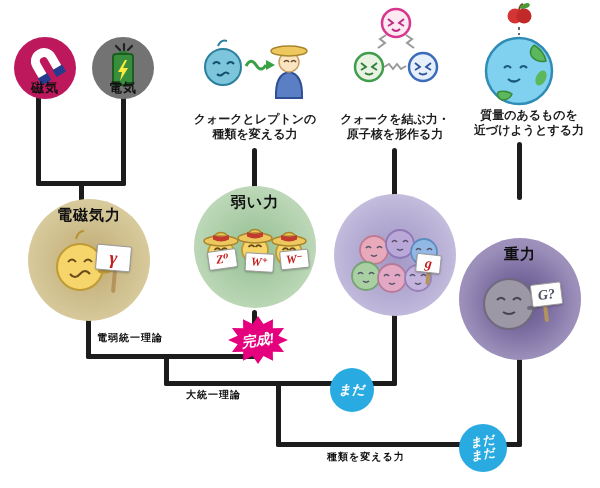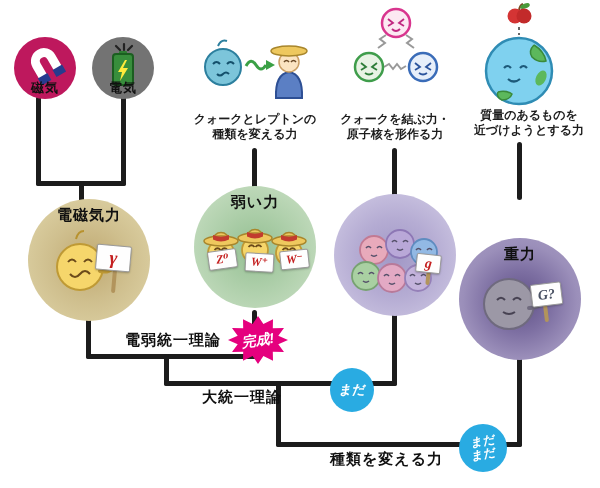--- a/index.html
+++ b/index.html
@@ -15,22 +15,22 @@
              color:#1c1c1c; line-height:15px; }
   .force { position:absolute; width:122px; height:122px; border-radius:50%; }
   .force svg.chars { position:absolute; left:0; top:0; }
   .force-label { position:absolute; top:7px; left:0; right:0; text-align:center;
                  font-size:15px; font-weight:bold; color:#101010; letter-spacing:1px;font-family:Liberation Mono, monospace; }
   .sign { position:absolute; background:#fefefe; border:1px solid #9a9a9a; border-radius:2px;
           box-shadow:0 1px 2px rgba(0,0,0,.25); display:flex; align-items:center; justify-content:center;
           font-family:"Liberation Serif","DejaVu Serif",serif; font-weight:bold; font-style:italic;
           color:#c42020; }
   .stick { position:absolute; width:4px; background:#b2945c; border-radius:2px; }
-  .theory { position:absolute; font-size:15px; font-weight:bold; color:#101010;
-            text-align:right; letter-spacing:1px; }
+  .theory { position:absolute; font-size:10px; font-weight:bold; color:#101010;
+            text-align:left; letter-spacing:1px; }
   .badge { position:absolute; border-radius:50%; background:#29abe2; color:#ffffff;
            font-weight:bold; display:flex; align-items:center; justify-content:center; }
   .skew { transform:skewX(-8deg); display:inline-block; }
   .em-bg { background:radial-gradient(circle at 50% 52%, #bfa870 0%, #cfbf8e 45%, #d9cc9e 75%, #ddd2a6 100%); }
   .wk-bg { background:radial-gradient(circle at 50% 52%, #94bf92 0%, #aecfaa 45%, #c2dbbd 80%, #c9dfc4 100%); }
   .st-bg { background:radial-gradient(circle at 50% 52%, #a198c6 0%, #b5acd3 45%, #c9c2e0 80%, #cfc8e4 100%); }
   .gr-bg { background:radial-gradient(circle at 50% 52%, #5f5086 0%, #7d6fa2 35%, #9b8fba 65%, #ab9fc6 100%);margin-top:44px; }
 </style>
 </head>
 <body>

